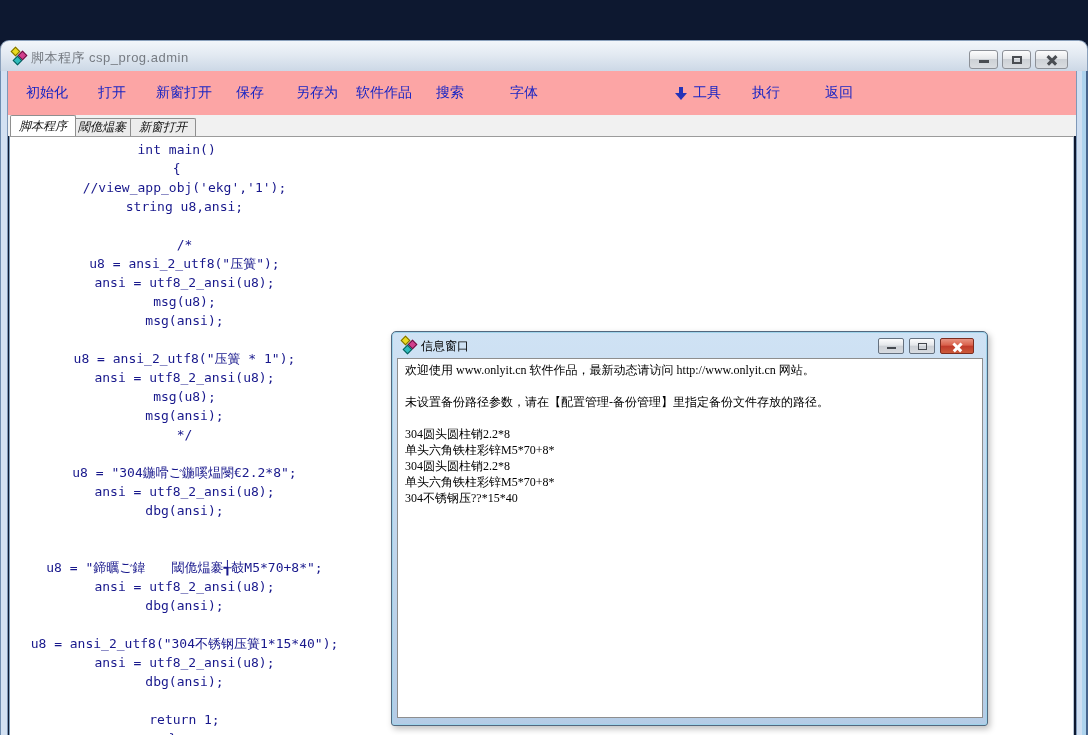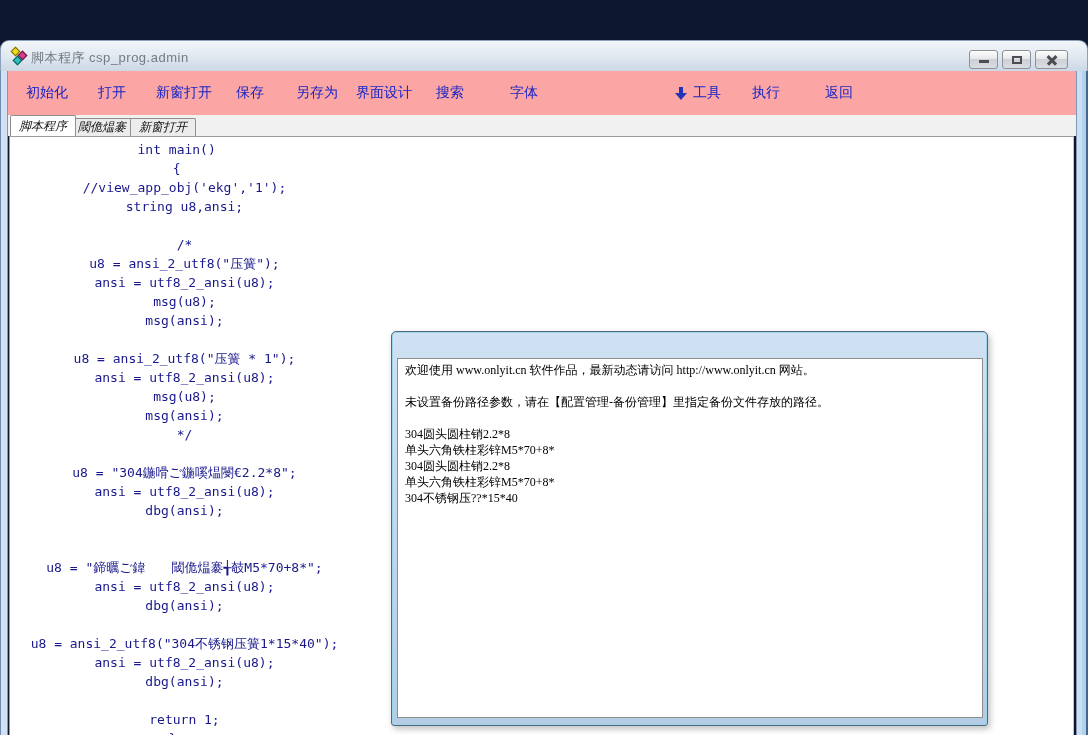--- a/index.html
+++ b/index.html
@@ -117,21 +117,21 @@
 
   <div class="frame-left"></div>
   <div class="frame-right"></div>
 
   <div class="toolbar">
     <span class="tb-item" style="left:18px">初始化</span>
     <span class="tb-item" style="left:90px">打开</span>
     <span class="tb-item" style="left:148px">新窗打开</span>
     <span class="tb-item" style="left:228px">保存</span>
     <span class="tb-item" style="left:288px">另存为</span>
-    <span class="tb-item" style="left:348px">界面设计</span>
+    <span class="tb-item" style="left:348px">软件作品</span>
     <span class="tb-item" style="left:428px">搜索</span>
     <span class="tb-item" style="left:502px">字体</span>
     <span class="tb-item tool-group" style="left:667px">
       <span class="arrow-down-icon">
           <span class="stem"></span>
           <span class="head"></span>
         </span>
       <span>工具</span>
     </span>
     <span class="tb-item" style="left:744px">执行</span>
@@ -174,20 +174,40 @@
   u8 = ansi_2_utf8("304不锈钢压簧1*15*40");
   ansi = utf8_2_ansi(u8);
   dbg(ansi);
 
   return 1;
 };</pre>
   </div>
   <div class="bottom-strip"></div>
 
   <div class="popup-window">
+    <div class="pw-titlebar">
+      <span class="app-icon">
+        <span class="d d1"></span>
+          <span class="d d2"></span>
+          <span class="d d3"></span>
+      </span>
+      <span class="pw-title">信息窗口</span>
+      <span class="pw-buttons">
+        <span class="pw-btn">
+            <span class="pg-min"></span>
+          </span>
+        <span class="pw-btn">
+            <span class="pg-max"></span>
+          </span>
+        <span class="pw-btn close pg-x">
+            <span class="x1"></span>
+            <span class="x2"></span>
+          </span>
+      </span>
+    </div>
     <div class="pw-content">
       <pre>欢迎使用 www.onlyit.cn 软件作品，最新动态请访问 http://www.onlyit.cn 网站。
 
 未设置备份路径参数，请在【配置管理-备份管理】里指定备份文件存放的路径。
 
 304圆头圆柱销2.2*8
 单头六角铁柱彩锌M5*70+8*
 304圆头圆柱销2.2*8
 单头六角铁柱彩锌M5*70+8*
 304不锈钢压??*15*40</pre>

